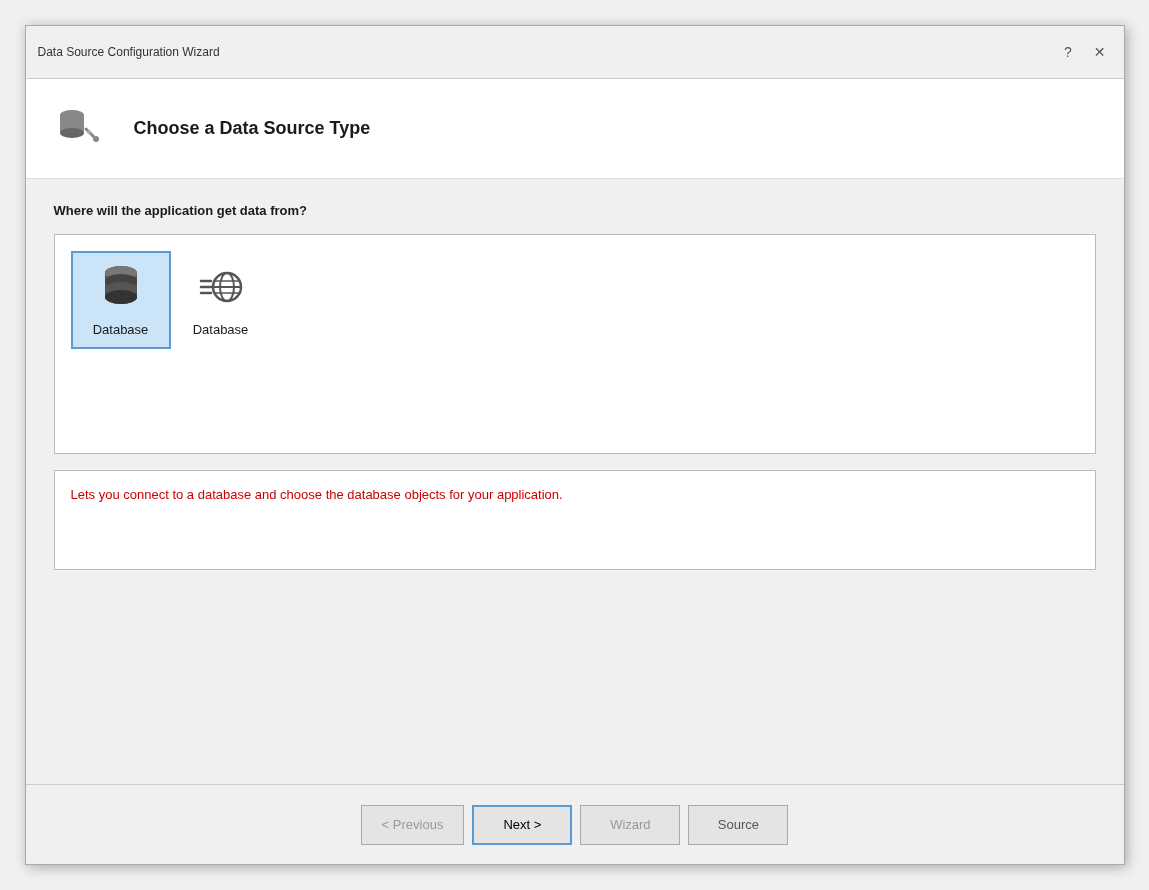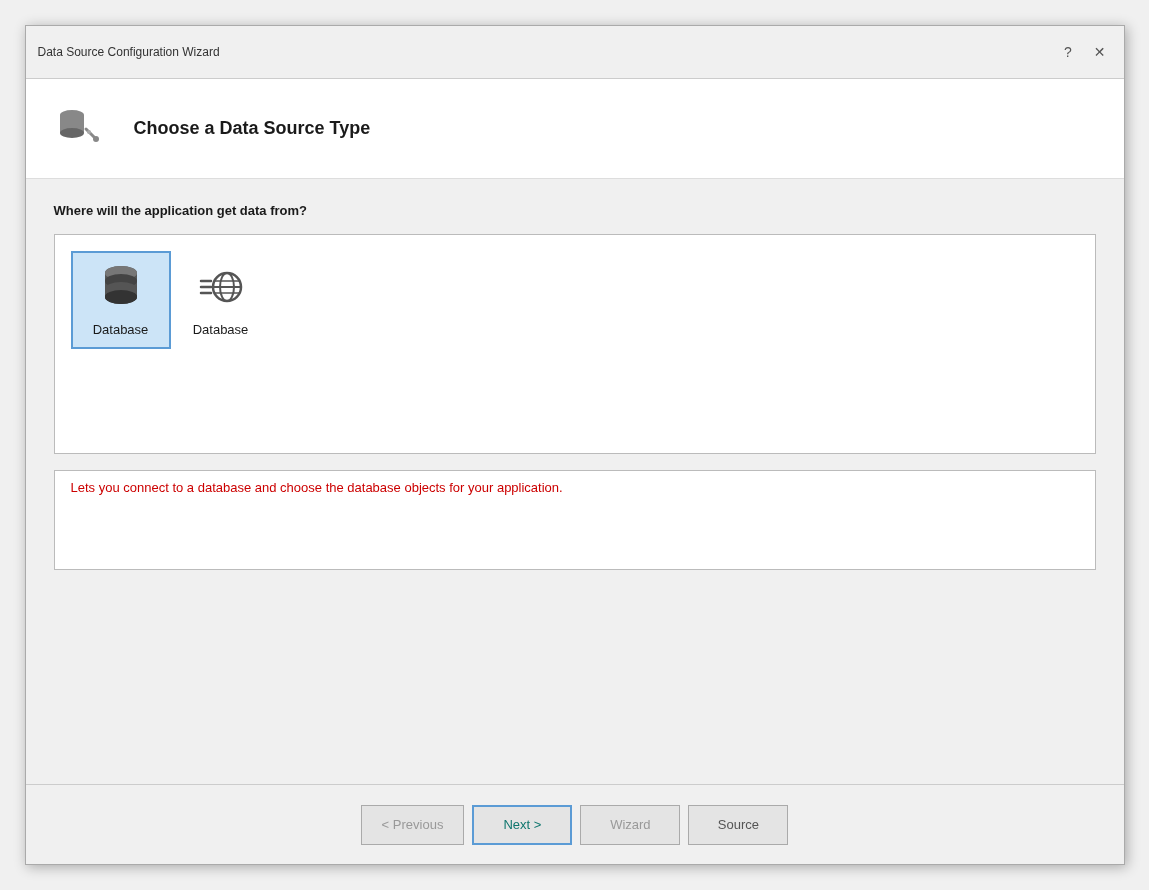--- a/index.html
+++ b/index.html
@@ -111,21 +111,21 @@
       background: #cce4f7;
       border: 2px solid #5b9bd5;
     }
     .datasource-label {
       font-size: 13px;
       color: #1a1a1a;
     }
     .description-box {
       border: 1px solid #bbb;
       background: white;
-      padding: 9px 16px;
+      padding: 16px 16px;
       min-height: 100px;
       font-size: 13px;
       color: #cc0000;
     }
     .footer {
       background: #f0f0f0;
       border-top: 1px solid #ccc;
       padding: 14px 28px;
       display: flex;
       justify-content: center;
@@ -143,21 +143,21 @@
       cursor: pointer;
       color: #555;
     }
     .footer-btn:disabled {
       color: #999;
       cursor: default;
     }
     .footer-btn.primary {
       background: #e4e4e4;
       border: 2px solid #5b9bd5;
-      color: #0f766e;
+      color: #000000;
     }
 
     
     .db-icon svg, .service-icon svg, .object-icon svg {
       width: 48px;
       height: 48px;
     }
   </style>
 </head>
 <body>

